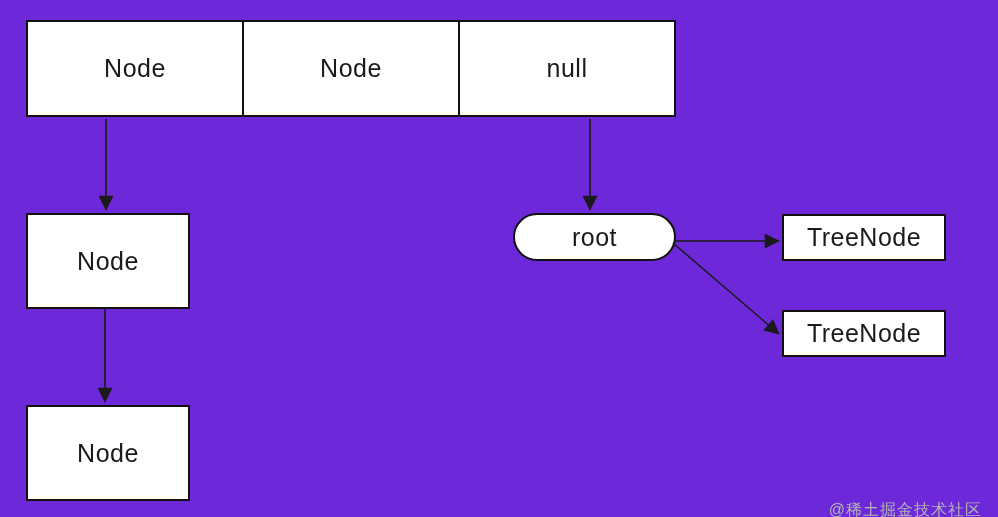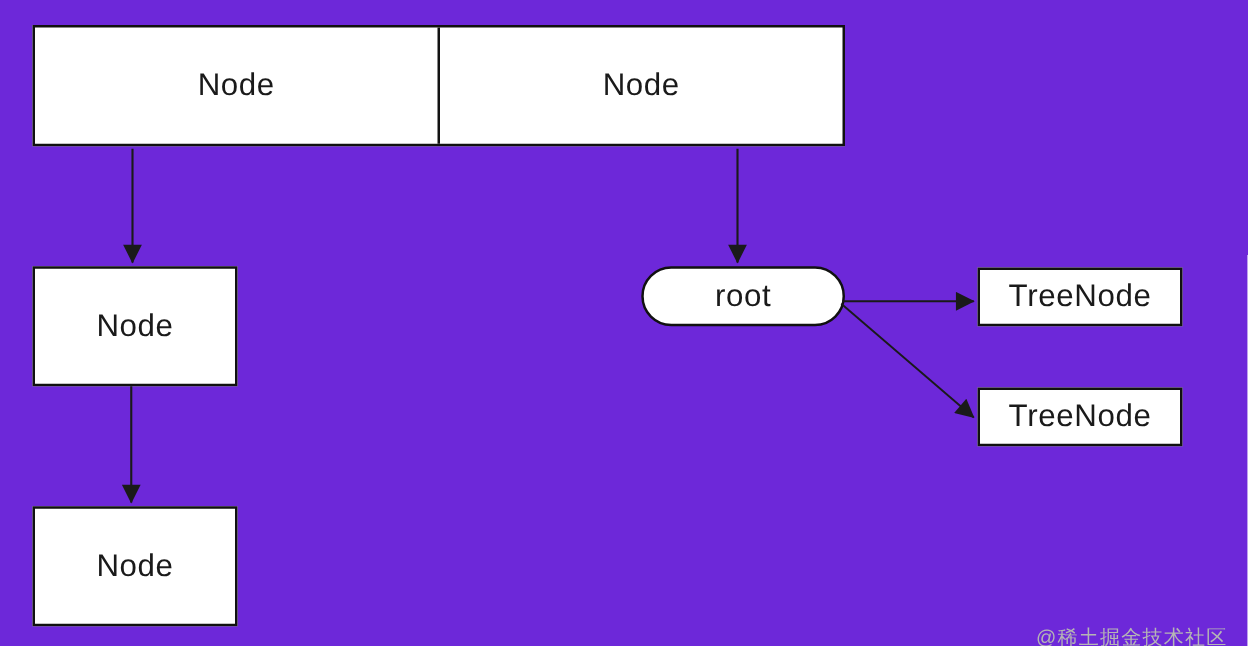--- a/index.html
+++ b/index.html
@@ -81,20 +81,23 @@
 
 <div id="canvas">
 
   <div class="bucket-row">
     <div class="bucket-cell">
       <span>Node</span>
     </div>
     <div class="bucket-cell">
       <span>Node</span>
     </div>
+    <div class="bucket-cell">
+      <span>null</span>
+    </div>
   </div>
 
   <div class="box" id="node-box-1">
     <span>Node</span>
   </div>
   <div class="box" id="node-box-2">
     <span>Node</span>
   </div>
 
   <div class="box" id="root-box">

